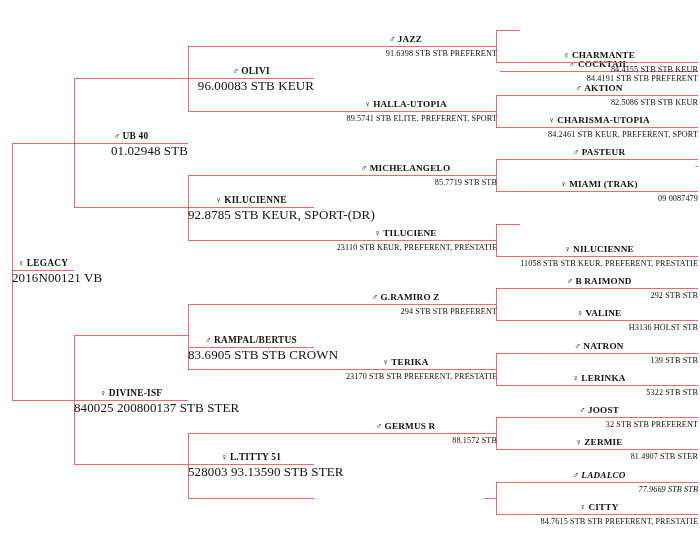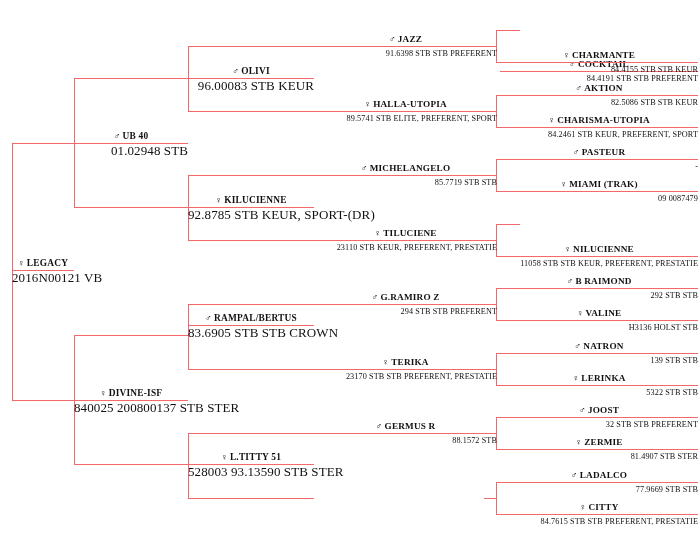--- a/index.html
+++ b/index.html
@@ -103,21 +103,21 @@
   </div>
 
   <div class="node g2" style="left:188px;top:195px;width:126px;">
     <div class="nm">
       <span class="gsym">♀</span><span>KILUCIENNE</span>
     </div>
     <div class="rule"></div>
     <div class="dt">92.8785 STB KEUR, SPORT-(DR)</div>
   </div>
 
-  <div class="node g2" style="left:188px;top:313px;width:126px;">
+  <div class="node g2" style="left:188px;top:335px;width:126px;">
     <div class="nm">
       <span class="gsym">♂</span><span>RAMPAL/BERTUS</span>
     </div>
     <div class="rule"></div>
     <div class="dt">83.6905 STB STB CROWN</div>
   </div>
 
   <div class="node g2" style="left:188px;top:452px;width:126px;">
     <div class="nm">
       <span class="gsym">♀</span><span>L.TITTY 51</span>
@@ -281,21 +281,21 @@
   </div>
 
   <div class="node g4" style="left:500px;top:437px;width:198px;">
     <div class="nm">
       <span class="gsym">♀</span><span>ZERMIE</span>
     </div>
     <div class="rule"></div>
     <div class="dt">81.4907 STB STER</div>
   </div>
 
-  <div class="node g4" style="left:500px;top:470px;width:198px;">
+  <div class="node g4" style="left:500px;top:470px;width:198px;font-style:italic;">
     <div class="nm">
       <span class="gsym">♂</span><span>LADALCO</span>
     </div>
     <div class="rule"></div>
     <div class="dt">77.9669 STB STB</div>
   </div>
 
   <div class="node g4" style="left:500px;top:502px;width:198px;">
     <div class="nm">
       <span class="gsym">♀</span><span>CITTY</span>

